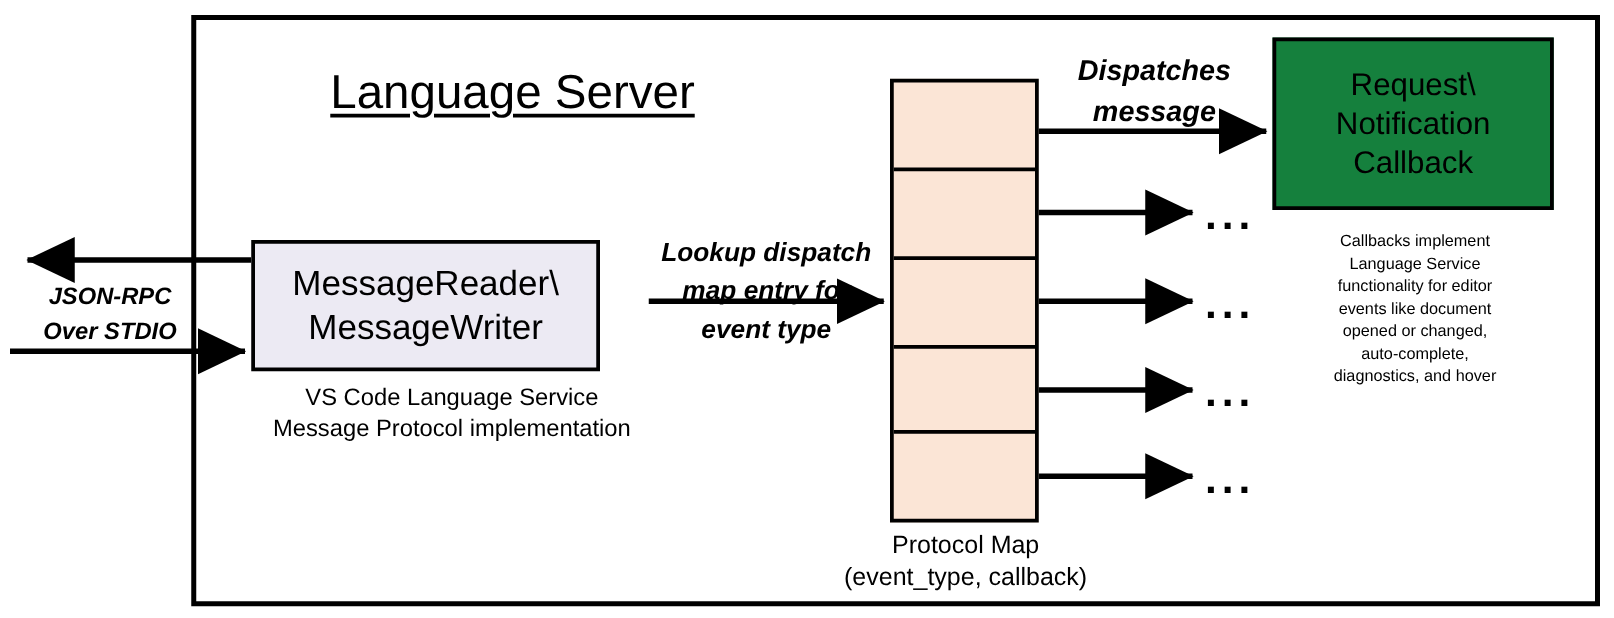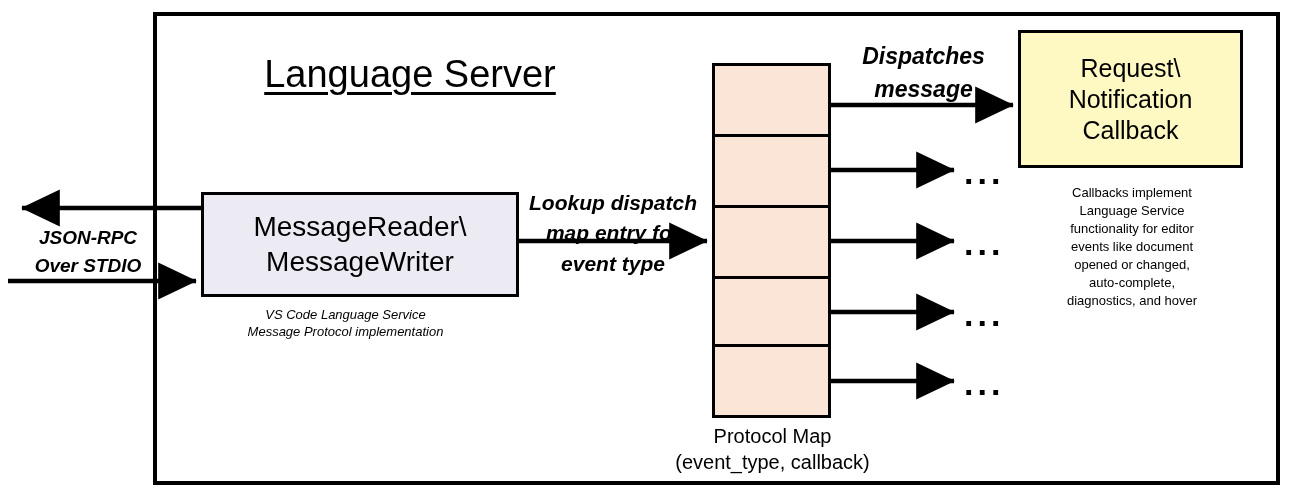--- a/index.html
+++ b/index.html
@@ -49,42 +49,41 @@
     font-size: 38px;
     text-decoration: underline;
     text-underline-offset: 5px;
     text-decoration-thickness: 3px;
   }
   
   #mrw-box {
     position: absolute;
     left: 201px;
     top: 192px;
-    width: 318px;
+    width: 279px;
     height: 105px;
     background: #ECEAF3;
     border: 3px solid #000;
     box-sizing: border-box;
     display: flex;
     align-items: center;
     justify-content: center;
   }
   #mrw-box .label {
     font-size: 28px;
     line-height: 1.22;
     text-align: center;
     white-space: pre-line;
   }
   #mrw-caption {
-    left: 168px;
+    left: 184px;
     top: 307px;
     width: 355px;
-    font-size: 13px;
+    font-size: 19px;
     line-height: 1.3;
-    font-style: italic;
   }
   
   #jsonrpc-label {
     left: 18px;
     top: 224px;
     width: 140px;
     font-size: 19px;
     font-style: italic;
     font-weight: bold;
     line-height: 1.45;
@@ -136,21 +135,21 @@
     font-size: 20px;
     line-height: 1.3;
   }
   
   #callback-box {
     position: absolute;
     left: 1018px;
     top: 30px;
     width: 225px;
     height: 138px;
-    background: #fef9c3;
+    background: #15803d;
     border: 3px solid #000;
     box-sizing: border-box;
     display: flex;
     align-items: center;
     justify-content: center;
   }
   #callback-box .label {
     font-size: 25px;
     line-height: 1.24;
     text-align: center;

